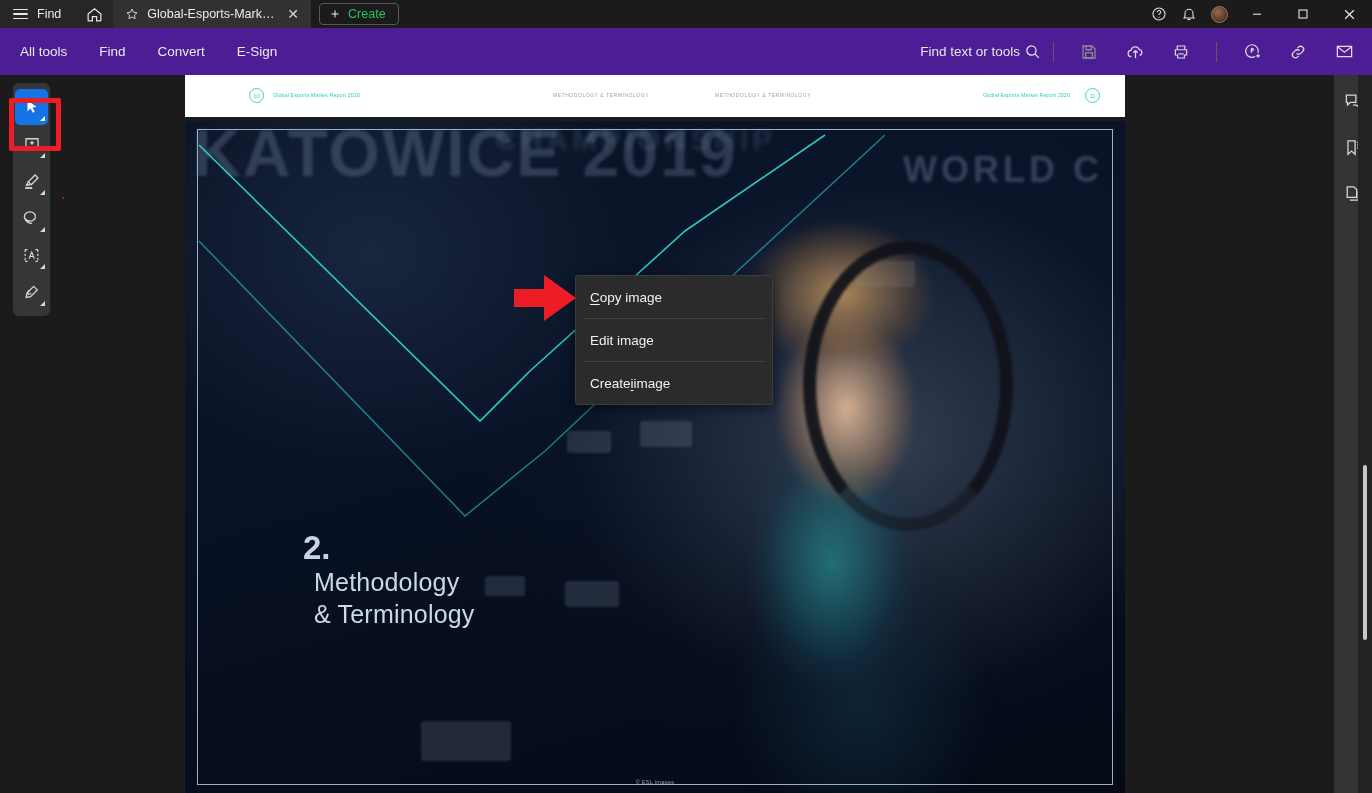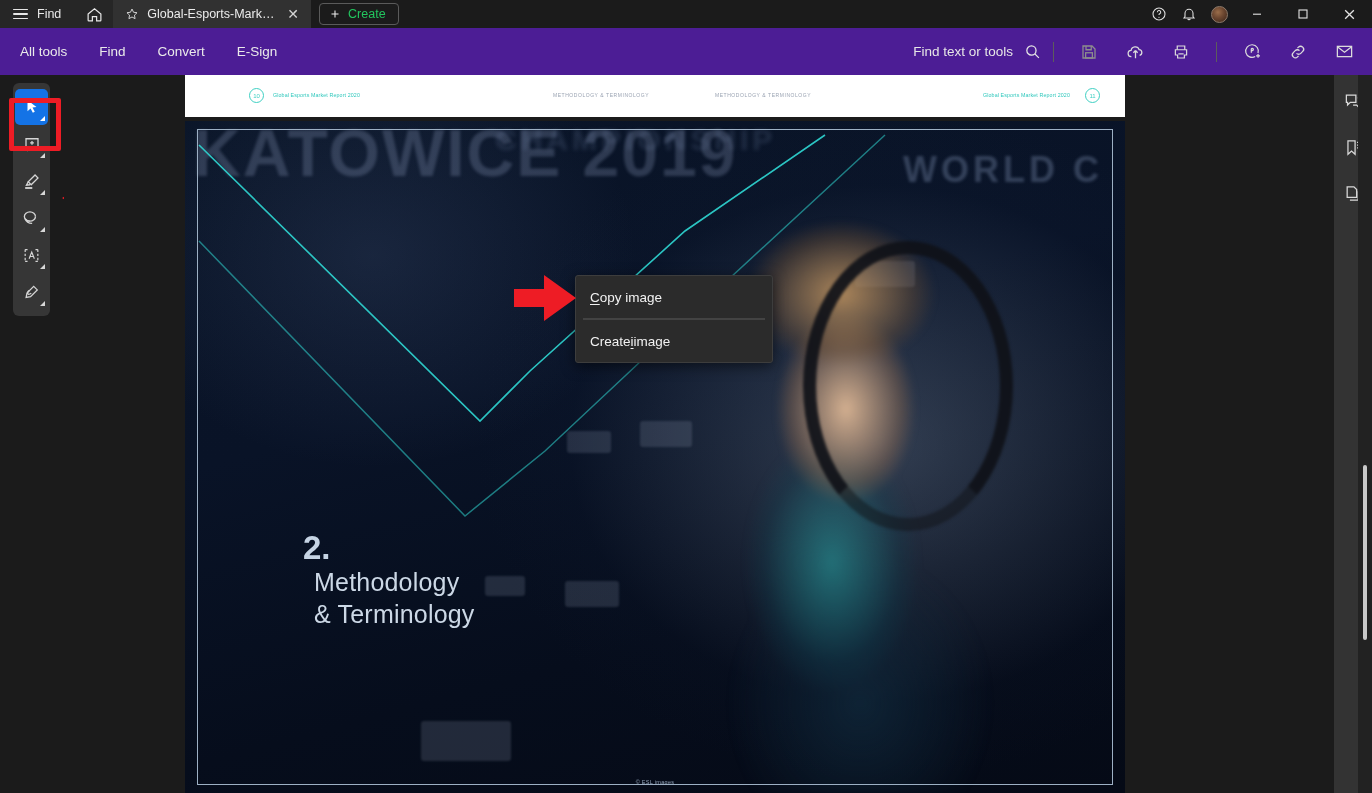--- a/index.html
+++ b/index.html
@@ -49,21 +49,21 @@
   }
   .wctl { width: 46px; height: 28px; display: flex; align-items: center; justify-content: center; color: #e4e4e4; }
 
   
   .menubar {
     position: absolute; left: 0; top: 28px; width: 1372px; height: 47px;
     background: #4c1d95; display: flex; align-items: center;
   }
   .menu-item { color: #eaeaea; font-size: 13.5px; padding: 0 10px; margin-right: 12px; }
   .menu-item:first-child { margin-left: 10px; }
-  .find-wrap { display: flex; align-items: center; gap: 11px; color: #e6e6e6; font-size: 13.5px; }
+  .find-wrap { display: flex; align-items: center; gap: 4px; color: #e6e6e6; font-size: 13.5px; }
   .sep { width: 1px; height: 20px; background: #5c5c5c; margin: 0 12px; }
   .mb-icon { width: 24px; height: 24px; display: flex; align-items: center; justify-content: center; margin: 0 11px; }
 
   
   .leftrail {
     position: absolute; left: 0; top: 75px; width: 64px; height: 718px; background: #1b1b1b;
   }
   .toolstack {
     position: absolute; left: 13px; top: 8px; width: 37px;
     background: #363636; border-radius: 6px; padding: 6px 0; display: flex;
@@ -408,20 +408,25 @@
     <svg class="redarrow-ctx" width="62" height="46" viewBox="0 0 62 46">
       <path d="M0 14 h30 v-14 l32 23 -32 23 v-14 h-30 z" fill="#ee1c25"></path>
     </svg>
 
     <div class="ctxmenu">
       <div class="ctxitem">
         <span class="mn">C</span>
           <span>opy image</span>
       </div>
       <div class="ctxdiv"></div>
+      <div class="ctxitem">
+        <span>Edit ima</span>
+          <span class="mn">g</span>
+          <span>e</span>
+      </div>
       <div class="ctxdiv"></div>
       <div class="ctxitem">
         <span>Create </span>
           <span class="mn">i</span>
           <span>image</span>
       </div>
     </div>
   </div>
 
   <div class="rightrail">

